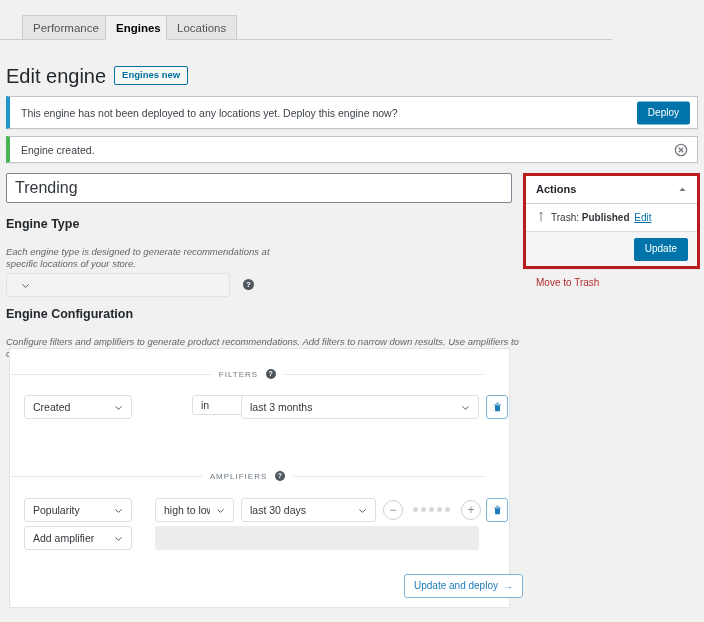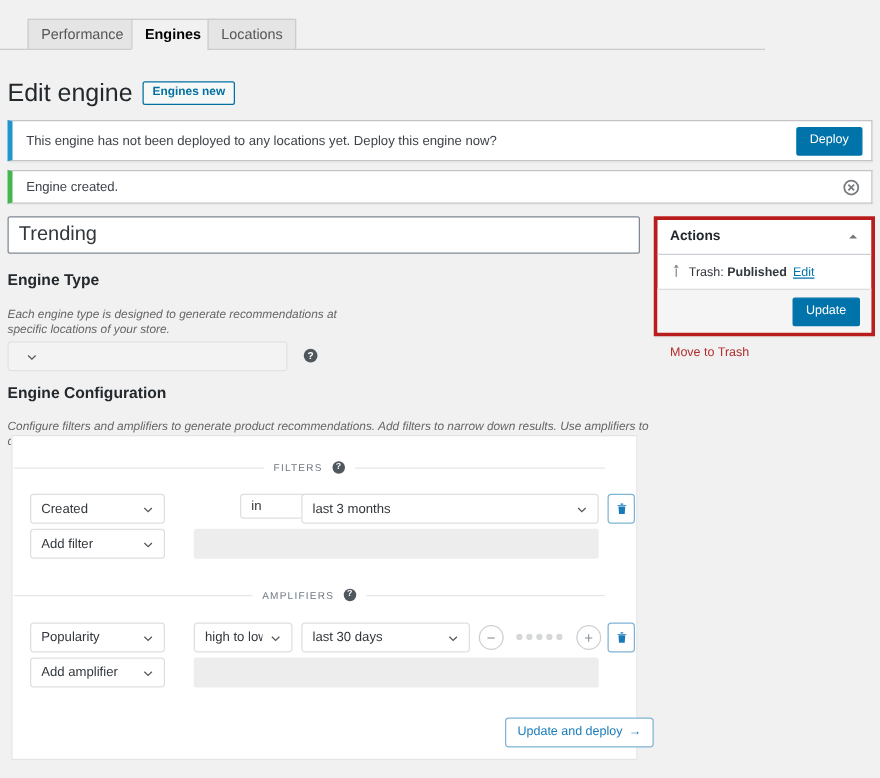--- a/index.html
+++ b/index.html
@@ -361,29 +361,20 @@
             <path d="M2 4.5 L6 8.5 L10 4.5" fill="none" stroke="currentColor" stroke-width="1.3"></path>
           </svg>
       </div>
       <div class="trash-btn" style="left:462px; top:0;">
         <svg viewBox="0 0 12 14">
           <path d="M1 3h10v1H1zM4.5 1h3v1.4h-3zM2.2 4.6h7.6l-.6 8.4H2.8z"></path>
         </svg>
       </div>
     </div>
 
-    <div class="rows-block" style="top:74px; height:24px;">
-      <div class="select" style="left:0; top:0; width:108px; height:24px;">
-        <span class="lbl">Add filter</span>
-        <svg class="caret" viewBox="0 0 12 12">
-            <path d="M2 4.5 L6 8.5 L10 4.5" fill="none" stroke="currentColor" stroke-width="1.3"></path>
-          </svg>
-      </div>
-      <div class="ph-bar" style="left:131px; top:0; width:324px;"></div>
-    </div>
 
     <div class="divider" id="amplifiers-divider">
       <span class="line"></span>
       <span class="dlabel">AMPLIFIERS</span>
       <span class="help-inline">?</span>
       <span class="line"></span>
     </div>
 
     <div class="rows-block" style="top:149px; height:24px;">
       <div class="select" style="left:0; top:0; width:108px; height:24px;">

